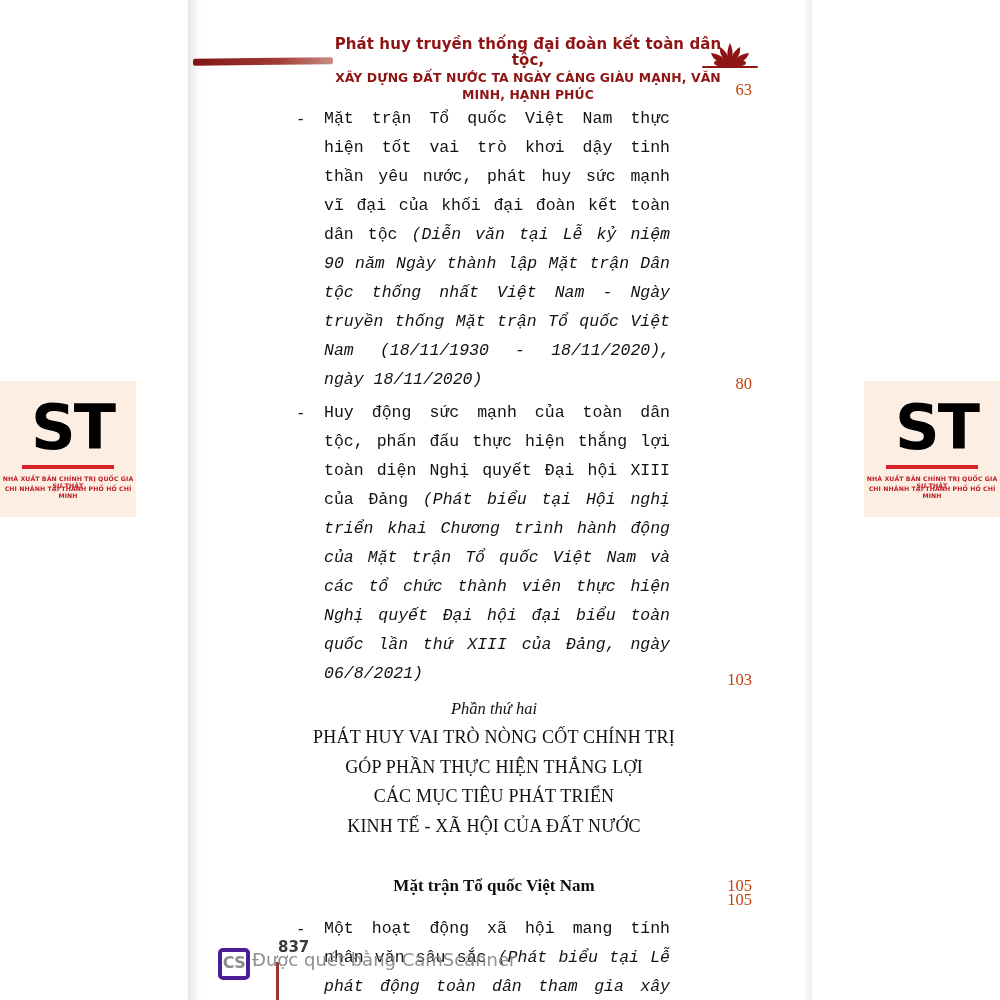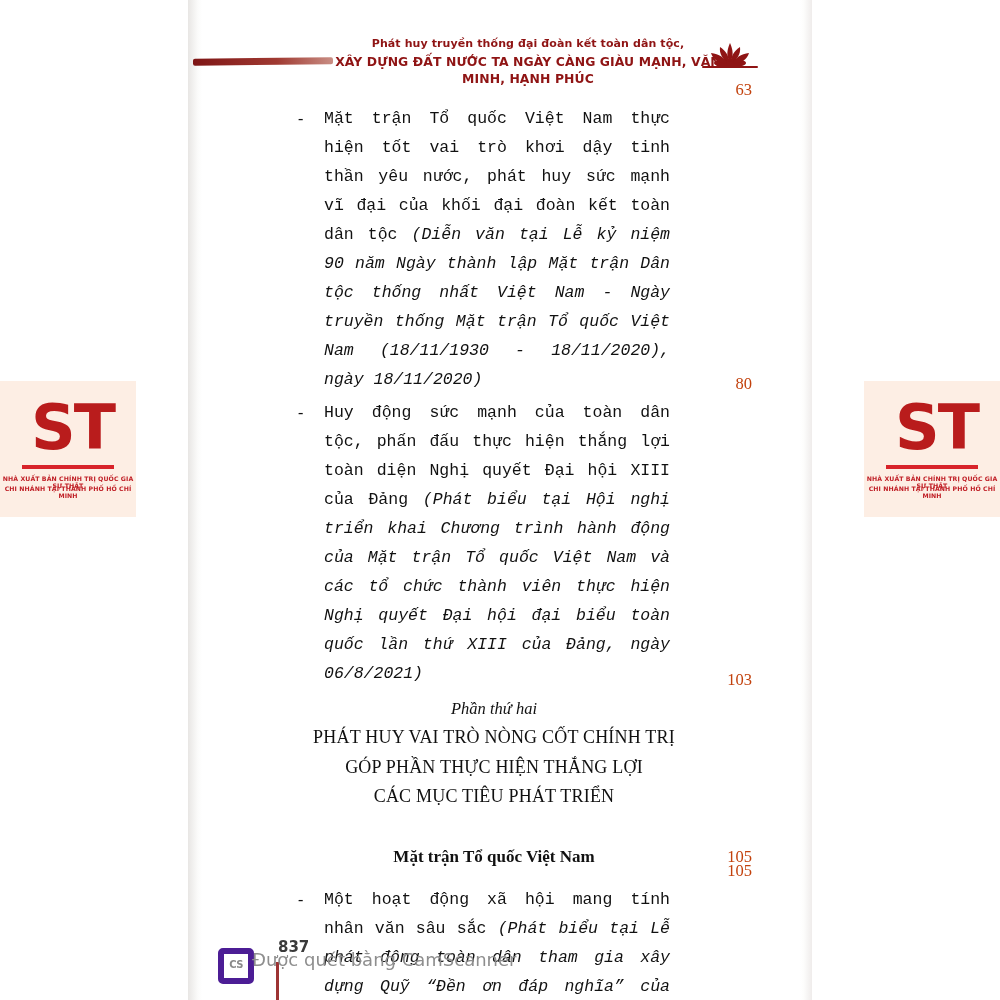--- a/index.html
+++ b/index.html
@@ -67,21 +67,21 @@
   }
   .header-text {
     position: absolute;
     left: 130px; top: 0;
     width: 420px;
     text-align: center;
     color: #8f1414;
     font-family: "DejaVu Sans", sans-serif;
   }
   .header-line1 {
-    font-size: 11px;
+    font-size: 15px;
     font-weight: bold;
     letter-spacing: .1px;
     line-height: 16px;
   }
   .header-line2 {
     font-size: 12.4px;
     font-weight: bold;
     letter-spacing: .1px;
     line-height: 17px;
     margin-top: 1px;
@@ -171,21 +171,21 @@
   .wm.left { left: 0; }
   .wm.right { left: 864px; }
   .wm-st {
     position: absolute;
     left: 0; right: 0; top: 14px;
     text-align: center;
     font-family: "DejaVu Sans", sans-serif;
     font-weight: bold;
     font-size: 62px;
     line-height: 66px;
-    color: #b91c1c;
+    color: #000000;
     letter-spacing: -2px;
     padding-left: 9px;
   }
   .wm-bar {
     position: absolute;
     left: 22px; top: 84px;
     width: 92px; height: 4px;
     background: #d8232a;
   }
   .wm-l1, .wm-l2 {
@@ -205,25 +205,25 @@
     left: 278px; top: 938px;
     font-family: "DejaVu Sans", sans-serif;
     font-size: 15px;
     font-weight: bold;
     color: #3a3a3a;
   }
   .cs-badge {
     position: absolute;
     left: 218px; top: 948px;
     width: 24px; height: 24px;
-    border: 6px solid #4c1d95;
+    border: 4px solid #4c1d95;
     border-radius: 5px;
     color: #8a8a8a;
     font-family: "DejaVu Sans", sans-serif;
-    font-size: 10px;
+    font-size: 16px;
     font-weight: bold;
     text-align: center;
     line-height: 22px;
     letter-spacing: -.5px;
   }
   .cs-text {
     position: absolute;
     left: 252px; top: 949px;
     font-family: "DejaVu Sans", sans-serif;
     font-size: 18px;
@@ -277,20 +277,21 @@
         <span>Huy động sức mạnh của toàn dân tộc, phấn đấu thực hiện thắng lợi toàn diện Nghị quyết Đại hội XIII của Đảng </span><i>(Phát biểu tại Hội nghị triển khai Chương trình hành động của Mặt trận Tổ quốc Việt Nam và các tổ chức thành viên thực hiện Nghị quyết Đại hội đại biểu toàn quốc lần thứ XIII của Đảng, ngày 06/8/2021)</i>
       </div>
       <span class="pageno" style="top:-29px">80</span>
     </div>
 
     <div class="part-head">
       <div class="part-kicker">Phần thứ hai</div>
       <div class="part-title-line">PHÁT HUY VAI TRÒ NÒNG CỐT CHÍNH TRỊ</div>
       <div class="part-title-line">GÓP PHẦN THỰC HIỆN THẮNG LỢI</div>
       <div class="part-title-line">CÁC MỤC TIÊU PHÁT TRIỂN</div>
+      <div class="part-title-line">KINH TẾ - XÃ HỘI CỦA ĐẤT NƯỚC</div>
       <span class="pageno" style="top:-29px; right:-72px">103</span>
     </div>
 
     <div class="subhead">
       <span>Mặt trận Tổ quốc Việt Nam</span>
       <span class="pageno" style="top:0; right:-72px; font-weight:normal">105</span>
     </div>
 
     <div style="height:14px"></div>
 

